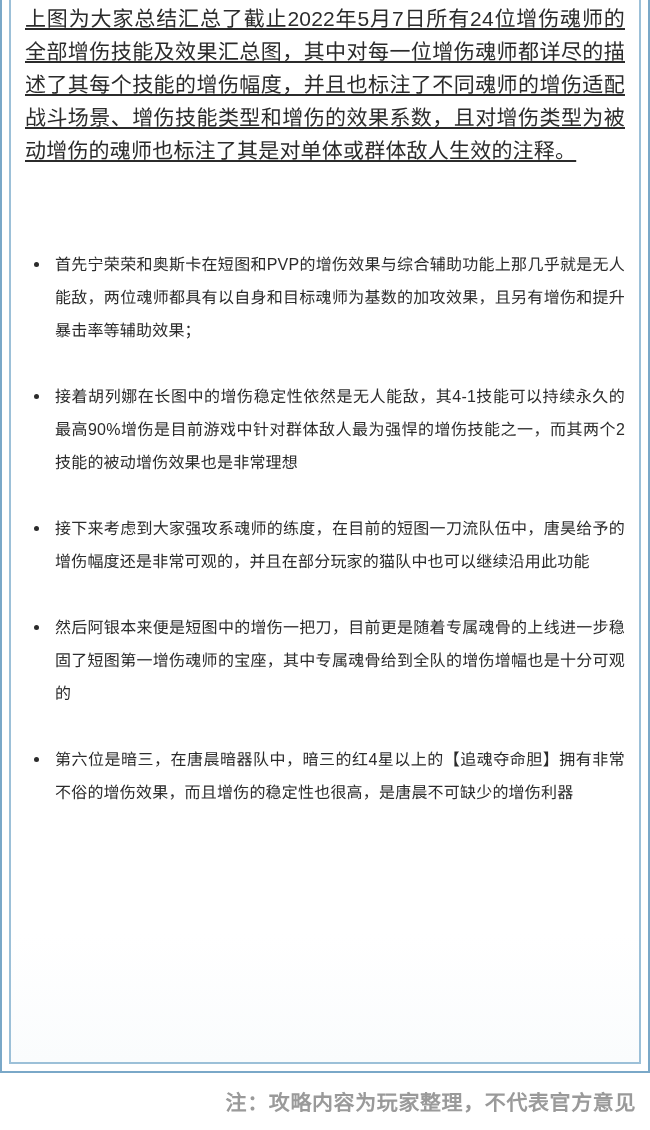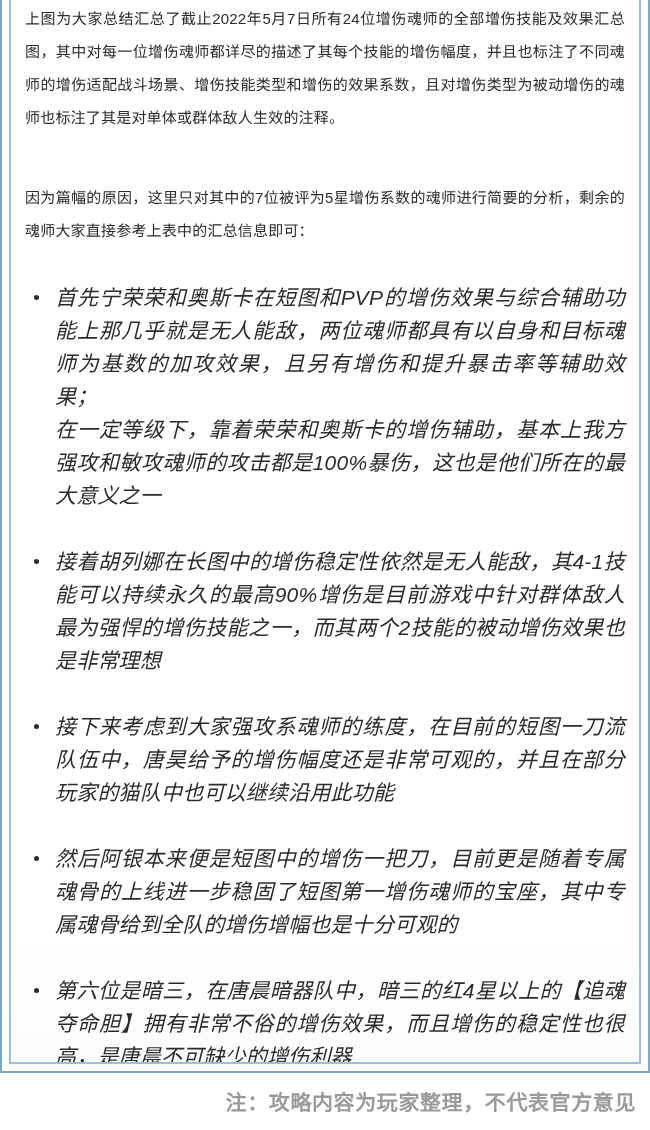--- a/index.html
+++ b/index.html
@@ -44,49 +44,49 @@
     overflow: hidden;
   }
 
   .article-body {
     padding: 12px 14px 0 14px;
   }
 
   
   p.para {
     margin: 0 0 0 0;
-    font-size: 15px;
+    font-size: 21px;
     line-height: 33px;
     letter-spacing: 0.2px;
     text-align: justify;
     text-justify: inter-character;
     color: #2b2b2b;
     font-weight: 500;
+    text-decoration: underline;
   }
   .gap-lg { height: 47px; }
   .gap-md { height: 34px; }
 
   
   ul.bullets {
     list-style: none;
     margin: 0;
     padding: 0;
   }
   ul.bullets > li {
     position: relative;
     padding-left: 30px;
     margin-bottom: 33px;
-    font-size: 21px;
+    font-size: 16px;
     line-height: 33px;
     letter-spacing: 0.2px;
     color: #2b2b2b;
     text-align: justify;
     text-justify: inter-character;
     font-weight: 500;
-    font-style: italic;
   }
   ul.bullets > li:last-child { margin-bottom: 12px; }
   .bullet-dot {
     position: absolute;
     left: 9px;
     top: 14px;
     width: 5px;
     height: 5px;
     border-radius: 50%;
     background: #2b2b2b;
@@ -113,30 +113,28 @@
 <body>
 
 <div class="article-frame">
   <div class="article-inner">
     <div class="article-body">
 
       <p class="para">上图为大家总结汇总了截止2022年5月7日所有24位增伤魂师的全部增伤技能及效果汇总图，其中对每一位增伤魂师都详尽的描述了其每个技能的增伤幅度，并且也标注了不同魂师的增伤适配战斗场景、增伤技能类型和增伤的效果系数，且对增伤类型为被动增伤的魂师也标注了其是对单体或群体敌人生效的注释。</p>
 
       <div class="gap-lg"></div>
 
-      <p class="para">因为篇幅的原因，这里只对其中的7位被评为5星增伤系数的魂师进行简要的分析，剩余的魂师大家直接参考上表中的汇总信息即可：</p>
 
       <div class="gap-md"></div>
 
       <ul class="bullets">
 
         <li>
           <span class="bullet-dot"></span>
           <span>首先宁荣荣和奥斯卡在短图和PVP的增伤效果与综合辅助功能上那几乎就是无人能敌，两位魂师都具有以自身和目标魂师为基数的加攻效果，且另有增伤和提升暴击率等辅助效果；</span>
-          <span class="sub-line">在一定等级下，靠着荣荣和奥斯卡的增伤辅助，基本上我方强攻和敏攻魂师的攻击都是100%暴伤，这也是他们所在的最大意义之一</span>
         </li>
 
         <li>
           <span class="bullet-dot"></span>
           <span>接着胡列娜在长图中的增伤稳定性依然是无人能敌，其4-1技能可以持续永久的最高90%增伤是目前游戏中针对群体敌人最为强悍的增伤技能之一，而其两个2技能的被动增伤效果也是非常理想</span>
         </li>
 
         <li>
           <span class="bullet-dot"></span>
           <span>接下来考虑到大家强攻系魂师的练度，在目前的短图一刀流队伍中，唐昊给予的增伤幅度还是非常可观的，并且在部分玩家的猫队中也可以继续沿用此功能</span>

